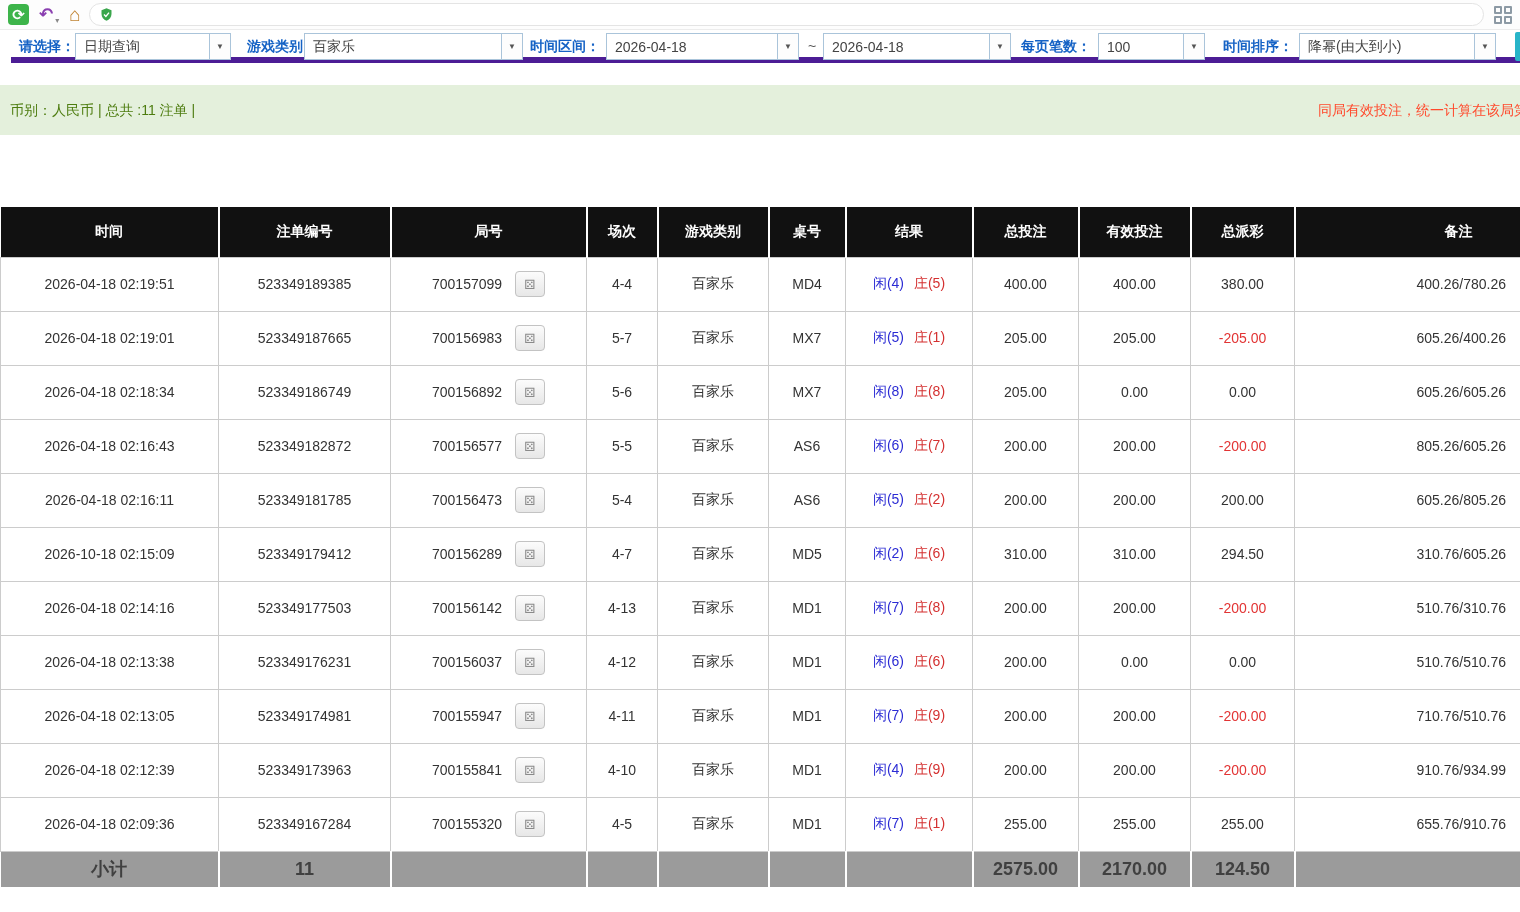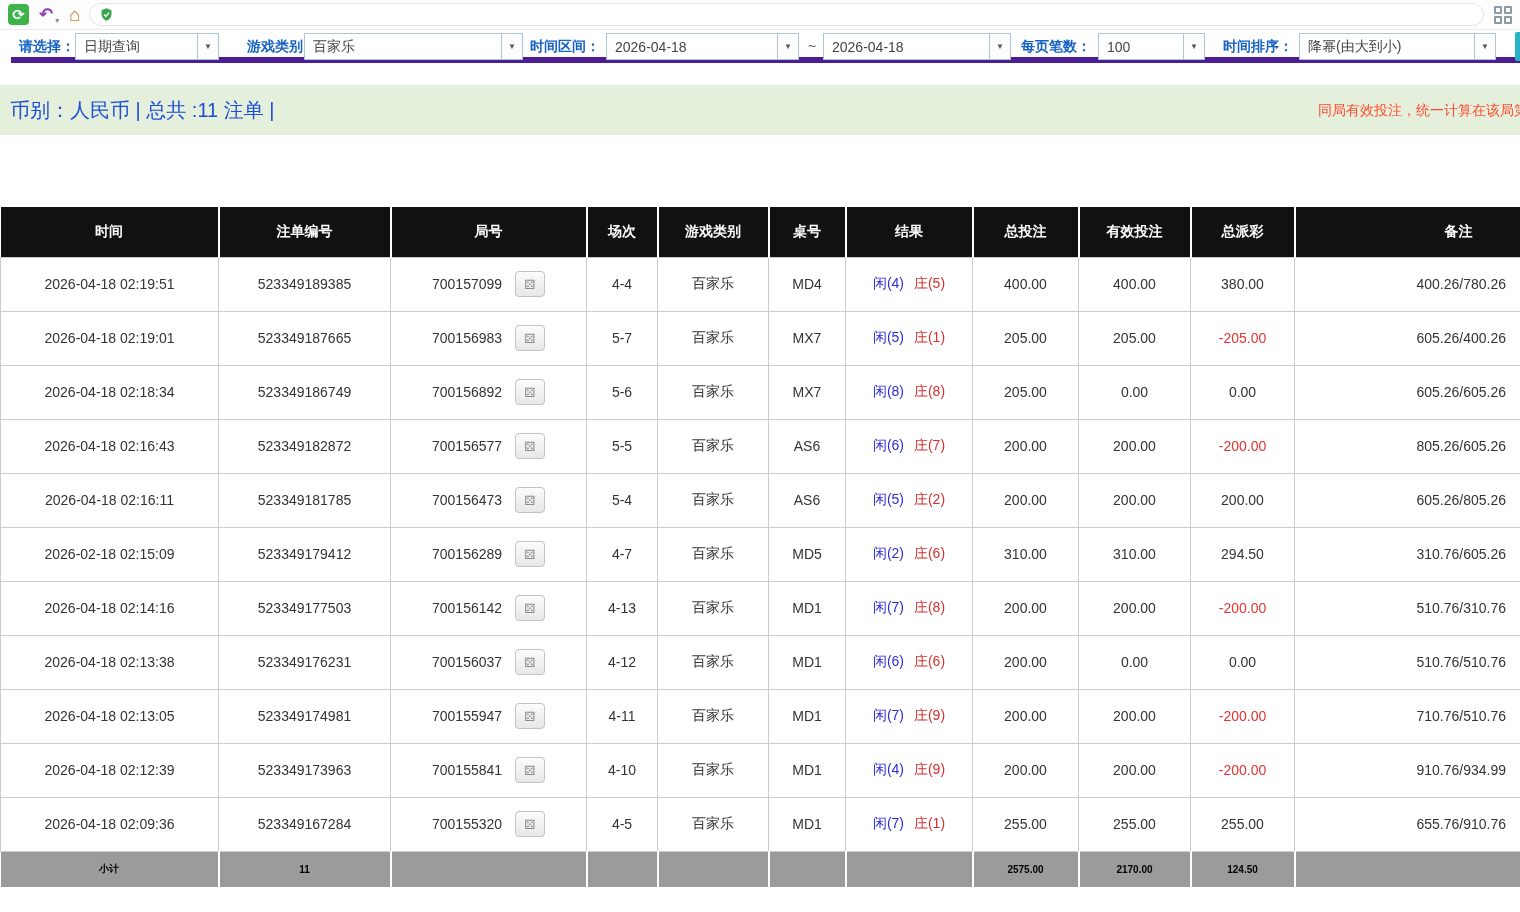--- a/index.html
+++ b/index.html
@@ -61,21 +61,21 @@
     display:flex; align-items:center; justify-content:center; cursor:pointer; border-radius:2px;
   }
 
   
   .summary-bar {
     position:absolute; top:85px; left:0; width:1520px; height:50px;
     background:#e4f0dc; overflow:hidden;
   }
   .summary-left {
     position:absolute; left:10px; top:0; height:50px; line-height:50px;
-    color:#1d4ed8; font-size:20px; white-space:nowrap;
+    color:#4d7c0f; font-size:14px; white-space:nowrap;
   }
   .summary-right {
     position:absolute; left:1318px; top:0; height:50px; line-height:50px;
     color:#ff4a2d; font-size:14px; white-space:nowrap;
   }
 
   
   .records {
     position:absolute; top:207px; left:0; width:1520px;
     border-collapse:collapse; table-layout:fixed;
@@ -97,21 +97,21 @@
   td.neg { color:#e23434 !important; }
   .round-id { vertical-align:middle; }
   .round-icon {
     display:inline-flex; align-items:center; justify-content:center;
     width:30px; height:26px; margin-left:9px; vertical-align:middle;
     border:1px solid #c3c3c3; border-radius:4px;
     background:linear-gradient(#fcfcfc,#e7e7e7); cursor:pointer;
   }
   .round-icon .die { font-size:13px; color:#8a8a8a; line-height:1; }
   .records tbody.sums td {
-    height:37px; background:#9b9b9b; color:#000000; font-size:10px; font-weight:bold;
+    height:37px; background:#9b9b9b; color:#404040; font-size:18px; font-weight:bold;
     text-align:center; border-right:2px solid #fff; border-bottom:2px solid #fff; vertical-align:middle;
   }
   .records tbody.sums td:last-child { border-right:none; }
 </style>
 </head>
 <body>
 
 <div class="browser-bar">
   <span class="nav-btn refresh">⟳</span>
   <span class="nav-btn undo">↶</span>
@@ -128,21 +128,21 @@
   <span class="ext-icon">
       <i></i>
       <i></i>
       <i></i>
       <i></i>
     </span>
 </div>
 
 <div class="filter-bar">
   <span class="f-label" style="left:8px">请选择：</span>
-  <div class="select" style="left:64px;width:144px">
+  <div class="select" style="left:64px;width:156px">
     <span class="val">日期查询</span>
     <span class="arrow">▼</span>
   </div>
 
   <span class="f-label" style="left:236px">游戏类别</span>
   <div class="select" style="left:293px;width:219px">
     <span class="val">百家乐</span>
     <span class="arrow">▼</span>
   </div>
 
@@ -306,21 +306,21 @@
     <td>
       <span class="p">闲(5)</span>
       <span class="b">庄(2)</span>
     </td>
     <td class="c-totalbet">200.00</td>
     <td>200.00</td>
     <td>200.00</td>
     <td class="c-remark">605.26/805.26</td>
   </tr>
       <tr>
-    <td>2026-02-18 02:15:09</td>
+    <td>2026-10-18 02:15:09</td>
     <td>523349179412</td>
     <td>
       <span class="round-id">700156289</span>
       <span class="round-icon">
         <span class="die">⚄</span>
       </span>
     </td>
     <td>4-7</td>
     <td>百家乐</td>
     <td>MD5</td>

